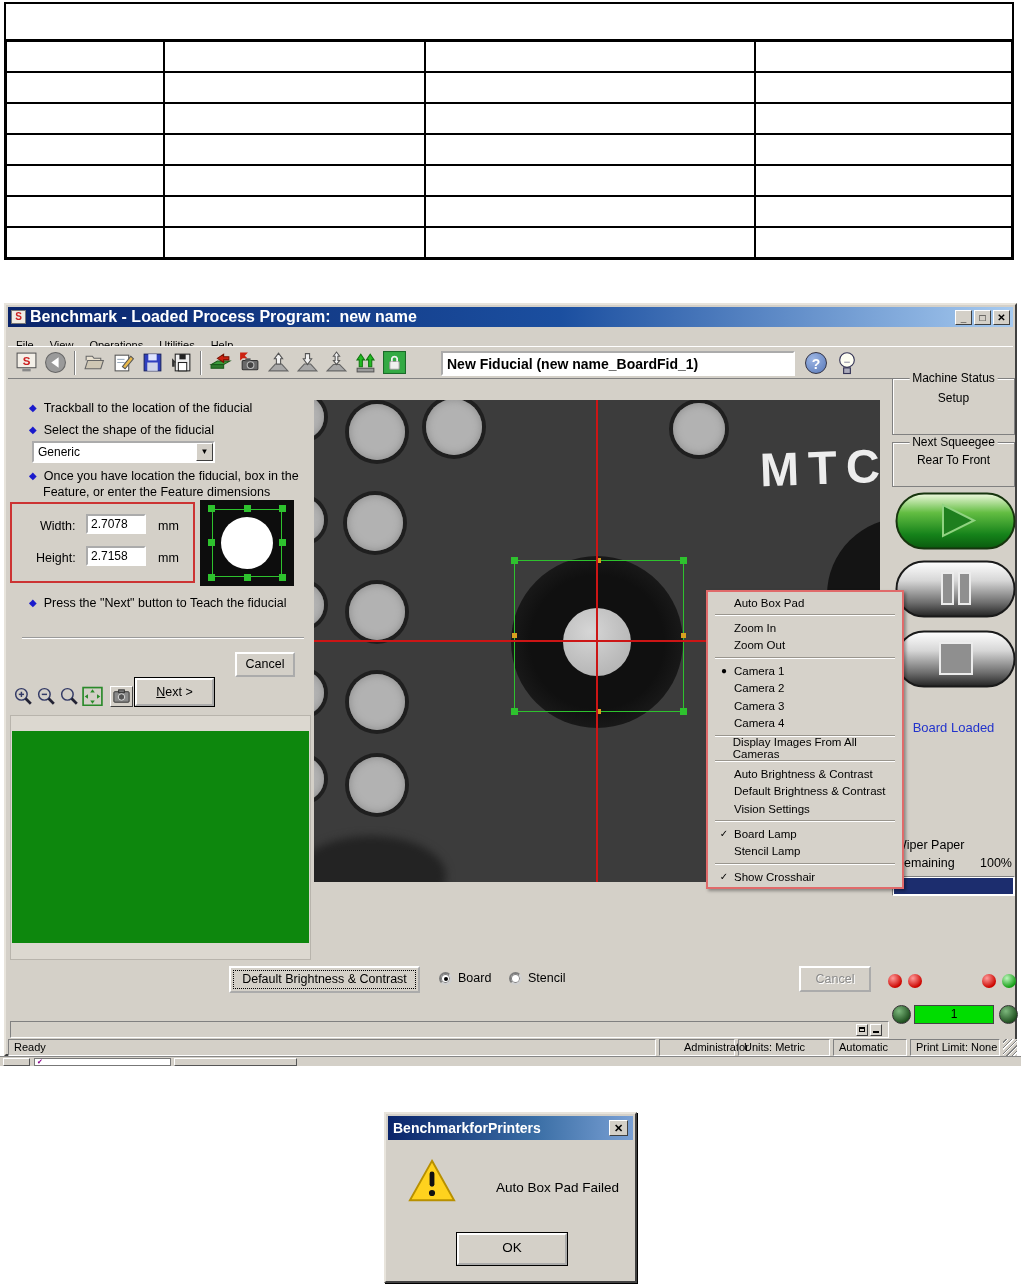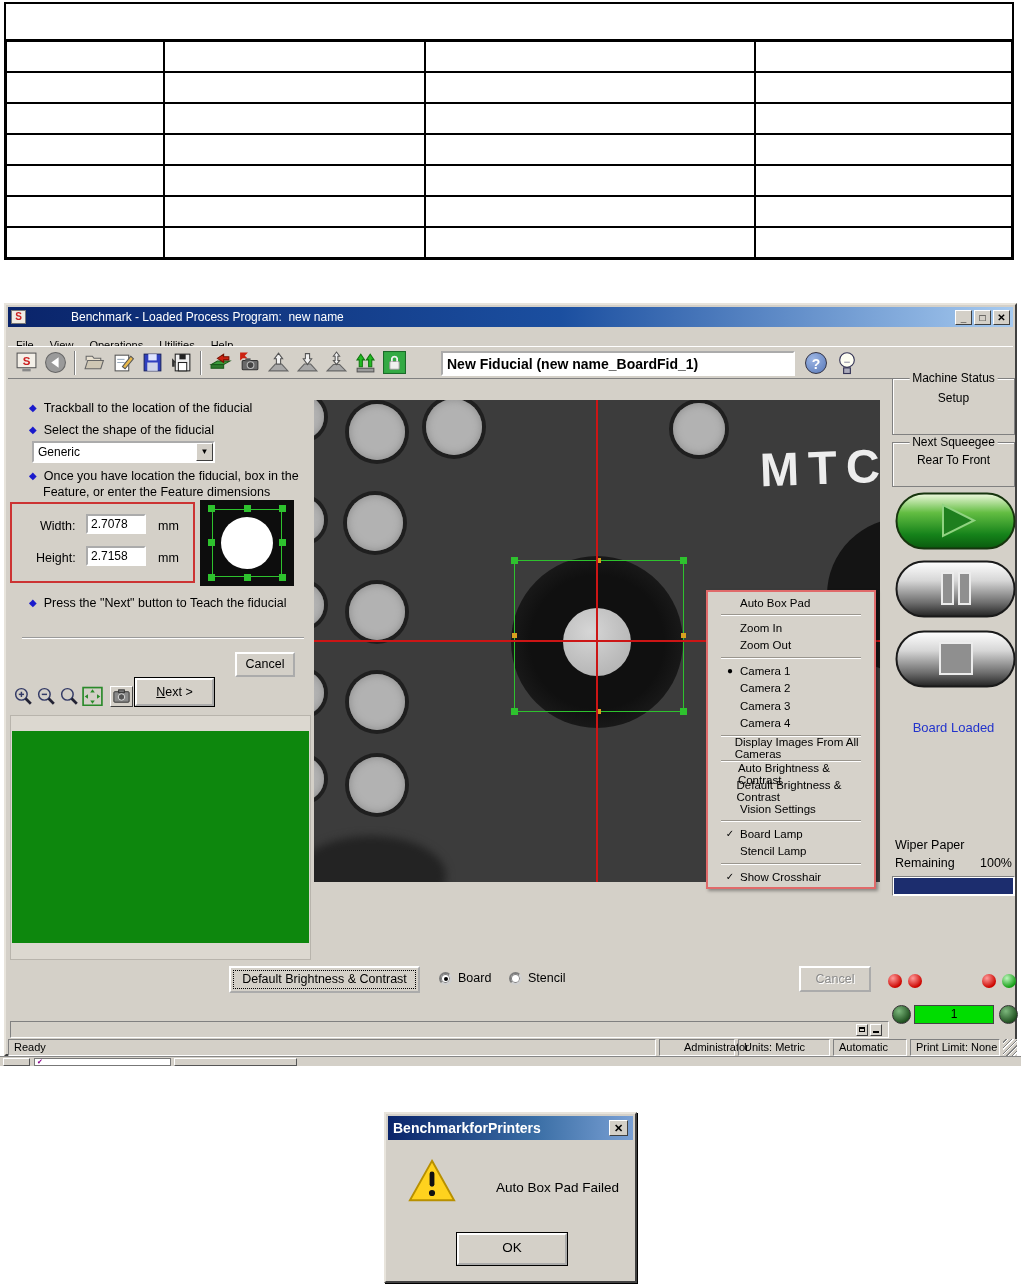--- a/index.html
+++ b/index.html
@@ -14,21 +14,21 @@
 
   
   #app-window { position:absolute; left:4px; top:303px; width:1013px; height:753px;
     background:#d4d0c8; border:2px solid; border-color:#e8e4dc #404040 #404040 #e8e4dc; }
 
   .titlebar { position:absolute; left:2px; top:2px; right:2px; height:20px;
     background:linear-gradient(90deg,#0a246a,#1b4fa0 55%,#a6caf0);
     display:flex; align-items:center; padding:0 3px; }
   .titlebar .app-ico { width:15px; height:14px; background:#f0ece4; border:1px solid #777;
     color:#c22; font-weight:bold; font-size:10px; text-align:center; line-height:12px; margin-right:4px; }
-  .titlebar .title { color:#fff; font-weight:normal; font-size:12px; white-space:pre; flex:1;margin-left:41px; }
+  .titlebar .title { color:#fff; font-weight:bold; font-size:16px; white-space:pre; flex:1; }
   .win-btn { width:17px; height:15px; background:#d4d0c8; border:1px solid; border-color:#fff #404040 #404040 #fff;
     margin-left:2px; font-size:10px; font-weight:bold; text-align:center; line-height:13px; color:#000; }
 
   .menubar { position:absolute; left:2px; top:23px; right:2px; height:34px; display:flex; align-items:center; background:#d4d0c8; }
   .menu-item { font-size:11px; padding:1px 8px; color:#000; }
 
   .toolbar { position:absolute; left:2px; top:41px; right:2px; height:33px; background:#d4d0c8;
     border-top:1px solid #fff; border-bottom:1px solid #808080; display:flex; align-items:center; padding-left:4px; }
   .tb-btn { width:27px; height:27px; margin:0 1px; display:flex; align-items:center; justify-content:center; }
   .tb-btn svg { width:23px; height:23px; }
@@ -103,22 +103,22 @@
   #wiper-progress { position:absolute; left:886px; top:571px; width:123px; height:20px; border:1px solid; border-color:#808080 #fff #fff #808080; background:#fff; padding:1px; }
   #wiper-progress .fill { width:100%; height:100%; background:#1c2d6e; }
   .lamp { position:absolute; width:14px; height:14px; border-radius:50%; }
   .lamp.red { background:radial-gradient(circle at 35% 30%,#ff9a9a,#cc0600 70%); }
   .lamp.green { background:radial-gradient(circle at 35% 30%,#bdf6bd,#17a017 70%); }
   .biglamp { position:absolute; width:19px; height:19px; border-radius:50%; background:radial-gradient(circle at 35% 30%,#7cb87c,#1d4d1d 75%); border:1px solid #333; }
   #cycle-bar { position:absolute; left:908px; top:700px; width:80px; height:19px; background:#00dd00; border:1px solid #444;
     text-align:center; font-size:12px; line-height:17px; color:#000; }
 
   
-  #context-menu { position:absolute; left:700px; top:285px; width:170px; background:#d6d2ca;
-    border:2px solid #e06a6a; box-shadow:2px 2px 3px rgba(0,0,0,.35); padding:2px 12px; }
+  #context-menu { position:absolute; left:700px; top:285px; width:198px; background:#d6d2ca;
+    border:2px solid #e06a6a; box-shadow:2px 2px 3px rgba(0,0,0,.35); padding:2px 6px; }
   .cm-item { height:17.4px; display:flex; align-items:center; font-size:11.5px; color:#000; }
   .cm-item .cm-mark { width:20px; text-align:center; font-size:10px; }
   .cm-sep { height:2px; margin:3px 1px; border-top:1px solid #9a968e; border-bottom:1px solid #fff; }
 
   
   #default-bc-button { left:223px; top:661px; width:191px; height:27px; line-height:22px; outline:1px dotted #000; outline-offset:-5px; border:2px outset #fff; }
   .radio { position:absolute; width:13px; height:13px; border-radius:50%; background:#fff; border:2px inset #d0d0d0; box-shadow:inset 0 0 0 1px #808080; }
   .radio.sel::after { content:""; position:absolute; left:2.5px; top:2.5px; width:4px; height:4px; border-radius:50%; background:#000; }
   .radio-label { position:absolute; font-size:12.5px; }
   #cancel-disabled { left:793px; top:661px; width:72px; height:26px; line-height:22px; color:#8a8a8a; text-shadow:1px 1px 0 #fff; }

